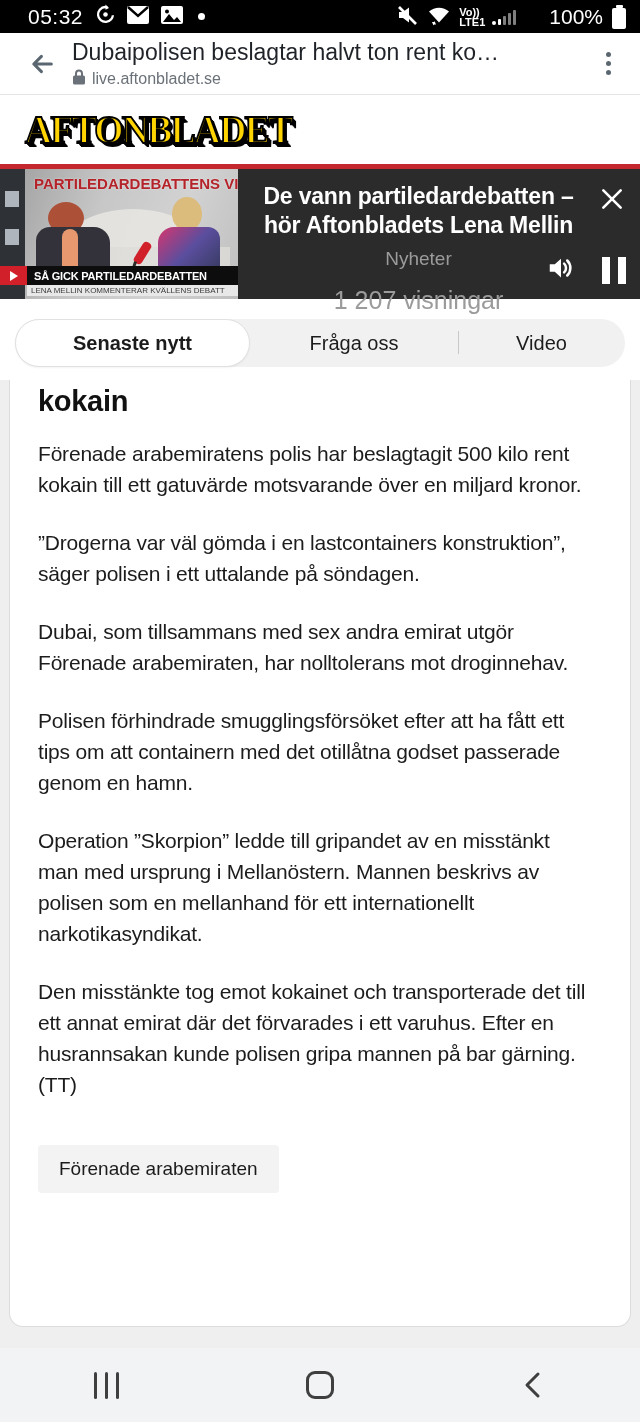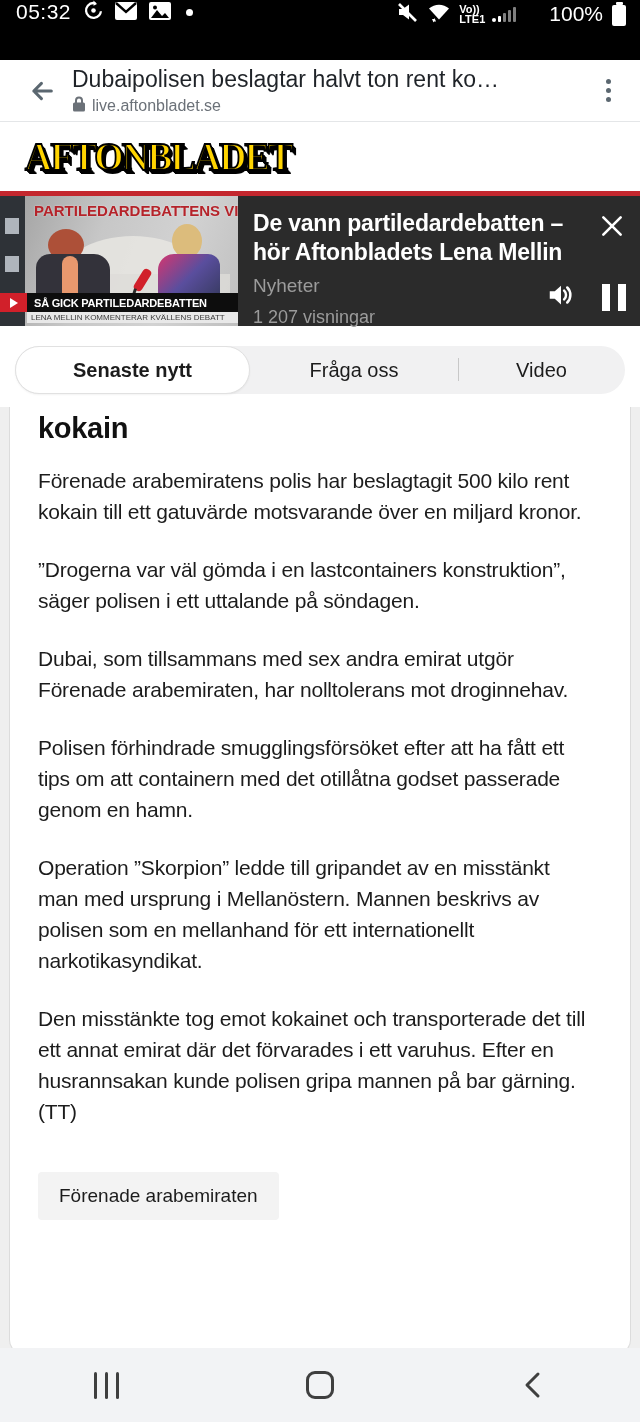--- a/index.html
+++ b/index.html
@@ -1,22 +1,22 @@
 <!DOCTYPE html>
 <html><head>
 <meta charset="utf-8">
 <style>
   * { margin:0; padding:0; box-sizing:border-box; }
   html,body { width:640px; height:1422px; overflow:hidden; background:#fff;
     font-family:"Liberation Sans", sans-serif; }
   .screen { width:640px; height:1422px; display:flex; flex-direction:column; }
 
   
-  .statusbar { height:60px; background:#000; color:#fff; display:flex; align-items:flex-start;
-    padding:0 14px 0 16px; flex:0 0 auto; }
+  .statusbar { height:33px; background:#000; color:#fff; display:flex; align-items:center;
+    padding:0 14px 0 28px; flex:0 0 auto; }
   .sb-time { font-size:21px; letter-spacing:.5px; }
   .sb-left-icons { display:flex; align-items:center; gap:10px; margin-left:12px; }
   .sb-dot { width:7px; height:7px; border-radius:50%; background:#fff; margin-left:4px; }
   .sb-right { margin-left:auto; display:flex; align-items:center; gap:7px; }
   .sb-net { display:flex; flex-direction:column; line-height:10px; align-items:flex-start; }
   .sb-net span { font-size:11px; font-weight:bold; }
   .sb-signal { display:flex; align-items:flex-end; gap:2px; height:16px; }
   .sb-signal i { display:block; width:3px; background:#7f7f7f; border-radius:1px; }
   .sb-signal .s-dot { width:4px; height:4px; border-radius:50%; background:#fff; }
   .sb-signal .b1 { height:6px; background:#fff; } .sb-signal .b2 { height:9px; }
@@ -64,24 +64,24 @@
     background:linear-gradient(135deg,#d6366f 0%,#5a4e9e 45%,#2e3550 100%); }
   .mic { position:absolute; left:138px; top:72px; width:9px; height:24px; border-radius:4px; background:#d1202a; transform:rotate(32deg); }
   .mic-cable { position:absolute; left:130px; top:92px; width:3px; height:26px; background:#2a2a2a; transform:rotate(18deg); }
   .thumb-cap-row { position:absolute; left:0; right:0; bottom:14px; height:19px; display:flex; }
   .play-block { width:27px; height:19px; background:#d1202a; display:flex; align-items:center; justify-content:center; flex:0 0 auto; }
   .play-tri { width:0; height:0; border-left:8px solid #fff; border-top:5px solid transparent; border-bottom:5px solid transparent; }
   .cap-main { flex:1; background:#0d0d0d; color:#fff; font-size:11px; font-weight:bold;
     display:flex; align-items:center; padding-left:7px; letter-spacing:-.2px; white-space:nowrap; overflow:hidden; }
   .thumb-cap-sub { position:absolute; left:27px; right:0; bottom:3px; height:11px; background:#e8e8e8;
     color:#3a3a3a; font-size:8px; display:flex; align-items:center; padding-left:4px; white-space:nowrap; overflow:hidden; }
-  .video-info { flex:1; padding:13px 56px 10px 15px; position:relative; }
+  .video-info { flex:1; padding:13px 56px 10px 15px; position:relative;text-align:center; }
   .video-title { color:#fff; font-size:23px; font-weight:bold; line-height:29px; letter-spacing:-.2px; }
   .video-cat { color:#9b9b9b; font-size:19px; margin-top:8px; }
-  .video-views { color:#9b9b9b; font-size:18px; margin-top:10px; }
+  .video-views { color:#9b9b9b; font-size:25px; margin-top:16px; }
   .close-btn { position:absolute; top:14px; right:12px; width:32px; height:32px;
     display:flex; align-items:center; justify-content:center; }
   .av-controls { position:absolute; right:14px; bottom:12px; display:flex; align-items:center; gap:26px; }
   .pause-btn { display:flex; gap:8px; }
   .pause-btn i { display:block; width:8px; height:27px; background:#fff; }
 
   
   .tabs-zone { background:#fff; padding:20px 15px 13px 15px; flex:0 0 auto; }
   .tabs { height:48px; background:#f1f1f2; border-radius:26px; display:flex; align-items:stretch; position:relative; }
   .tab { display:flex; align-items:center; justify-content:center; font-size:20px; color:#1c1c1c; }

